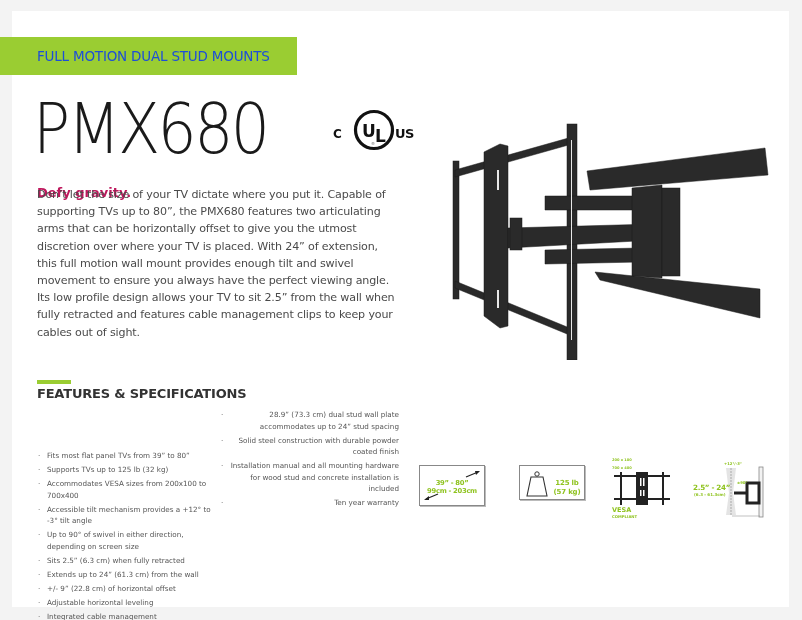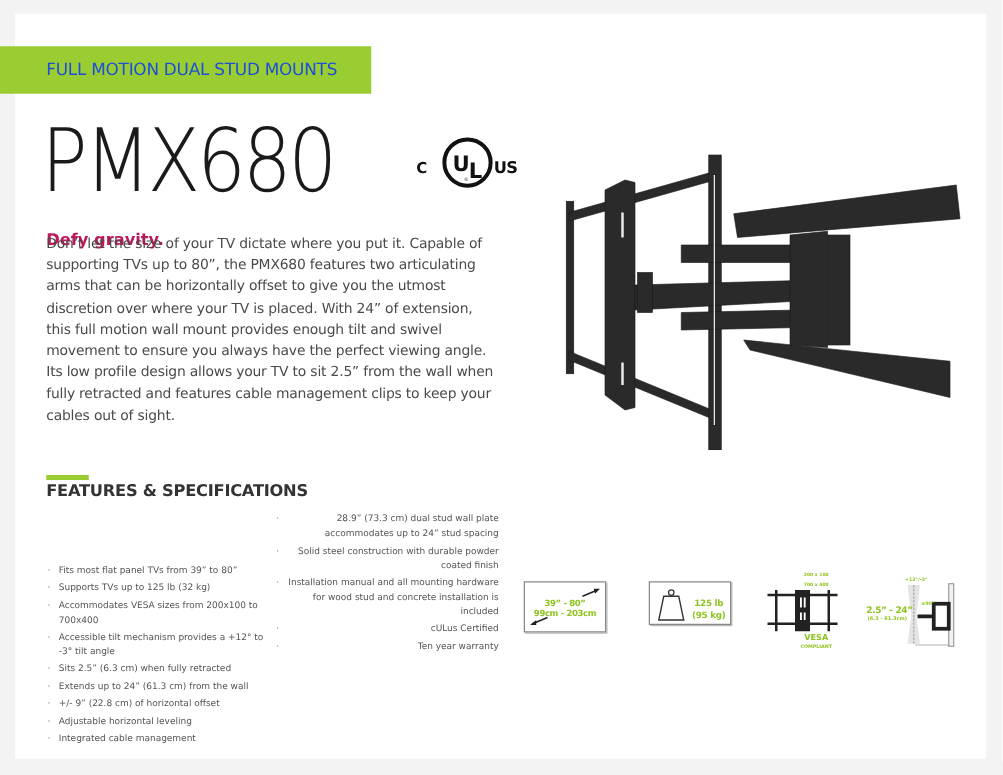--- a/index.html
+++ b/index.html
@@ -132,21 +132,21 @@
       line-height: 8.5px;
       letter-spacing: -0.2px;
     }
     .vesa-graphic {
       position: absolute;
       left: 612px; top: 456px;
       width: 60px; height: 70px;
     }
     .vesa-label {
       position: absolute;
-      left: 11px; width: 60px; text-align: center;
+      left: 0; width: 60px; text-align: left;
     }
     .extension-graphic {
       position: absolute;
       left: 690px; top: 460px;
       width: 90px; height: 65px;
     }
   </style>
 </head>
 <body>
 
@@ -203,32 +203,32 @@
 </svg>
 
 <div class="section-accent"></div>
 <h2 class="section-title">FEATURES &amp; SPECIFICATIONS</h2>
 
 <ul class="spec-list spec-left">
   <li>Fits most flat panel TVs from 39” to 80”</li>
   <li>Supports TVs up to 125 lb (32 kg)</li>
   <li>Accommodates VESA sizes from 200x100 to 700x400</li>
   <li>Accessible tilt mechanism provides a +12° to -3° tilt angle</li>
+  <li>Up to 90° of swivel in either direction, depending on screen size</li>
   <li>Sits 2.5” (6.3 cm) when fully retracted</li>
   <li>Extends up to 24” (61.3 cm) from the wall</li>
   <li>+/-  9” (22.8 cm) of horizontal offset</li>
   <li>Adjustable horizontal leveling</li>
   <li>Integrated cable management</li>
 </ul>
 
 <ul class="spec-list spec-right">
   <li>28.9” (73.3 cm) dual stud wall plate accommodates up to 24” stud spacing</li>
   <li>Solid steel construction with durable powder coated finish</li>
   <li>Installation manual and all mounting hardware for wood stud and concrete installation is included</li>
-  <li>cULus Certified</li>
   <li>Ten year warranty</li>
 </ul>
 
 <div class="icon-box size">
   <svg width="64" height="39" viewBox="0 0 64 39" style="position:absolute;left:0;top:0;">
     <line x1="6" y1="33" x2="18" y2="28" stroke="#222" stroke-width="1.2"></line>
     <polygon points="4,34 9,30 9,34" fill="#222"></polygon>
     <line x1="46" y1="11" x2="58" y2="6" stroke="#222" stroke-width="1.2"></line>
     <polygon points="60,5 55,5 56,9" fill="#222"></polygon>
   </svg>
@@ -238,21 +238,21 @@
   </div>
 </div>
 
 <div class="icon-box weight">
   <svg width="30" height="39" viewBox="0 0 30 39" style="position:absolute;left:2px;top:0;">
     <circle cx="15" cy="8" r="2.2" fill="none" stroke="#333" stroke-width="1"></circle>
     <polygon points="9,11 21,11 25,30 5,30" fill="none" stroke="#333" stroke-width="1.1"></polygon>
   </svg>
   <div class="weight-text green-text">
     <div>125 lb</div>
-    <div>(95 kg)</div>
+    <div>(57 kg)</div>
   </div>
 </div>
 
 <div class="vesa-graphic">
   <div class="vesa-label green-text" style="top:2px;font-size:3.6px;">200 x 100</div>
   <div class="vesa-label green-text" style="top:10px;font-size:3.6px;">700 x 400</div>
   <svg width="60" height="40" viewBox="0 0 60 40" style="position:absolute;left:0;top:14px;">
     <rect x="2" y="5" width="56" height="2" fill="#222"></rect>
     <rect x="2" y="28" width="56" height="2" fill="#222"></rect>
     <rect x="8" y="2" width="2" height="33" fill="#222"></rect>

